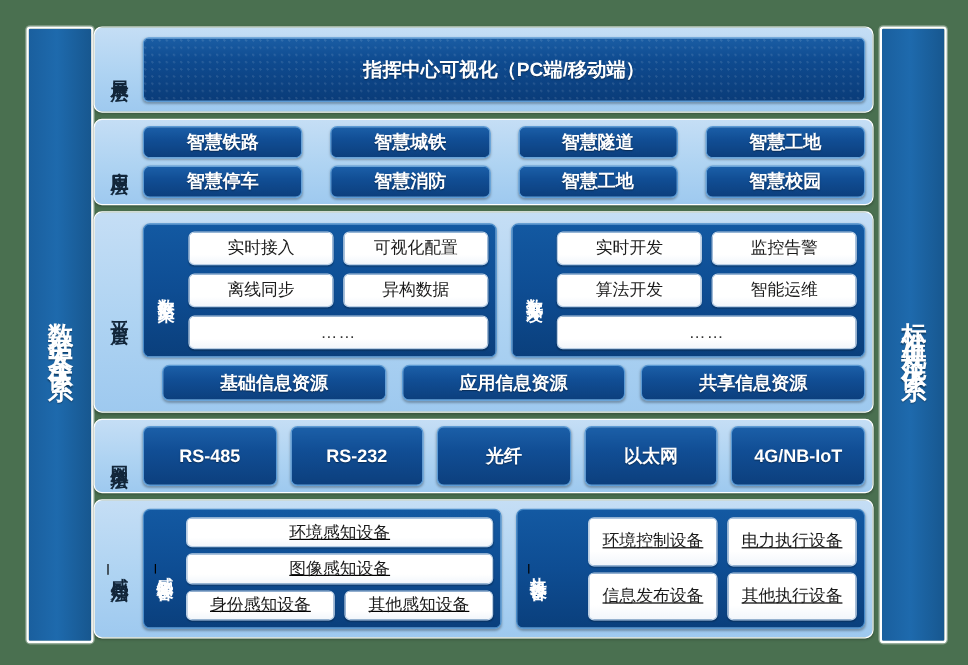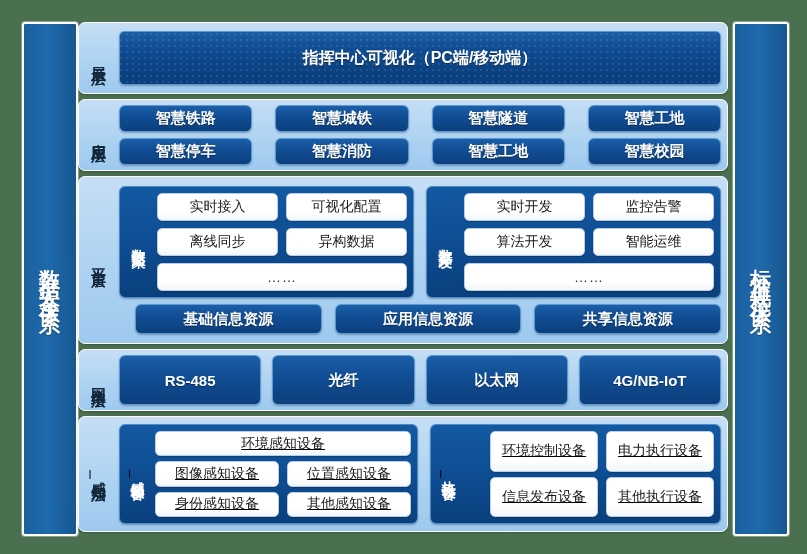--- a/index.html
+++ b/index.html
@@ -343,20 +343,21 @@
       </div>
     </div>
 
     <div class="layer" id="layer-network">
       <div class="layer-label">
         <span>网络层</span>
       </div>
       <div class="layer-body">
         <div class="net-row">
           <div class="dbtn">RS-485</div>
+          <div class="dbtn">RS-232</div>
           <div class="dbtn">光纤</div>
           <div class="dbtn">以太网</div>
           <div class="dbtn">4G/NB-IoT</div>
         </div>
       </div>
     </div>
 
     <div class="layer" id="layer-sense">
       <div class="layer-label">
         <span>感知层</span>
@@ -367,21 +368,20 @@
           <div class="sgroup sense">
             <div class="sgroup-label">
               <span>感知设备</span>
             </div>
             <div class="sgroup-items">
               <div class="sgroup-row">
                 <div class="wbtn">环境感知设备</div>
               </div>
               <div class="sgroup-row">
                 <div class="wbtn">图像感知设备</div>
-                <div class="wbtn">位置感知设备</div>
               </div>
               <div class="sgroup-row">
                 <div class="wbtn">身份感知设备</div>
                 <div class="wbtn">其他感知设备</div>
               </div>
             </div>
           </div>
 
           <div class="sgroup exec">
             <div class="sgroup-label">

